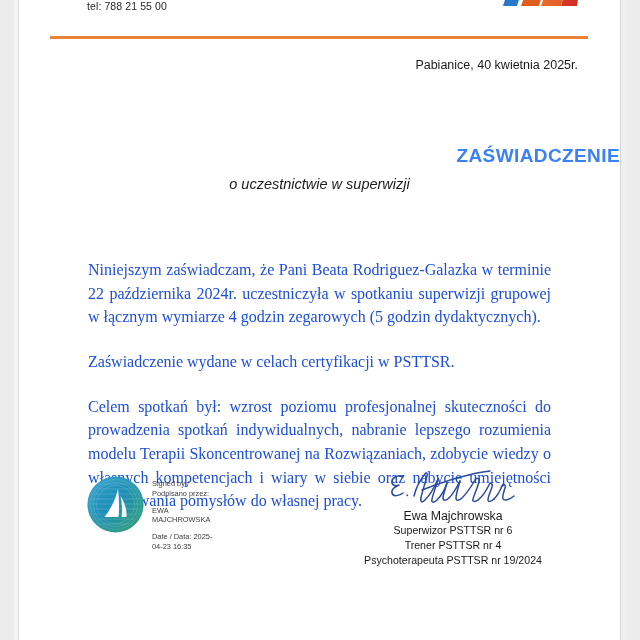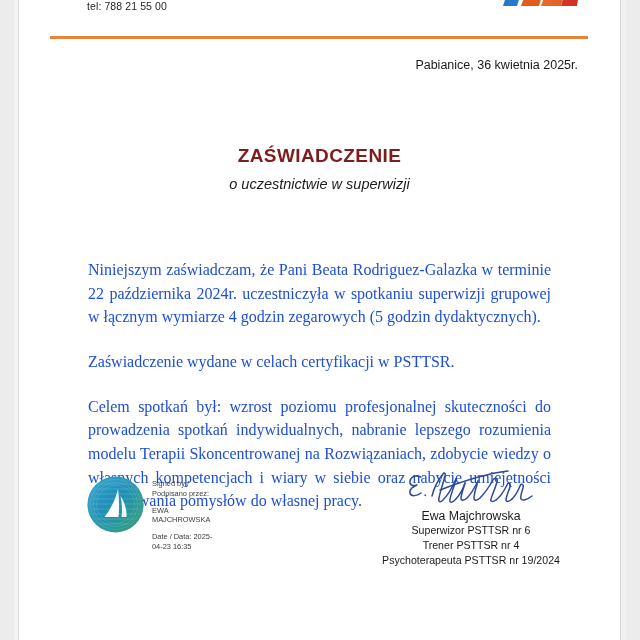--- a/index.html
+++ b/index.html
@@ -87,25 +87,25 @@
     font-size: 12.5px;
     color: #1b1b1b;
   }
 
   
   .doc-title {
     position: absolute;
     left: 0;
     right: 0;
     top: 207px;
-    text-align: center;
+    text-align: right;
     font-size: 19px;
     font-weight: bold;
     letter-spacing: 0.4px;
-    color: #7f1d1d;
+    color: #3b82f6;
   }
 
   .doc-subtitle {
     position: absolute;
     left: 0;
     right: 0;
     top: 238px;
     text-align: center;
     font-size: 14.5px;
     color: #1b1b1b;
@@ -162,21 +162,21 @@
     color: #3b3b3b;
     padding-top: 3px;
     white-space: nowrap;
   }
   .esig-text .blk { margin-bottom: 7px; }
   .esig-text .blk:last-child { margin-bottom: 0; }
 
   
   .hand-sig {
     position: absolute;
-    right: 24px;
+    right: 42px;
     top: 0;
     width: 250px;
     text-align: center;
   }
 
   .sig-svg {
     display: block;
     margin: 0 auto;
     width: 150px;
     height: 40px;
@@ -228,21 +228,21 @@
           <path d="M2 46 C10 20 22 2 34 -16 L46 -16 C34 4 22 26 16 46 Z" fill="url(#gBlue)"></path>
           <path d="M20 46 C30 18 42 -2 54 -18 L70 -18 C56 2 44 24 38 46 Z" fill="url(#gOr1)"></path>
           <path d="M40 46 C50 16 62 -4 76 -20 L86 -10 C74 6 64 26 60 46 Z" fill="url(#gOr2)"></path>
           <path d="M60 46 C66 22 76 2 88 -12 L92 0 C84 14 78 30 76 46 Z" fill="url(#gRed)"></path>
         </svg>
       </div>
 
       <div class="divider"></div>
     </div>
 
-    <div class="place-date">Pabianice, 36 kwietnia 2025r.</div>
+    <div class="place-date">Pabianice, 40 kwietnia 2025r.</div>
 
     <div class="doc-title">ZAŚWIADCZENIE</div>
 
     <div class="doc-subtitle">o uczestnictwie w superwizji</div>
 
     <div class="body-text">
       <p class="para">Niniejszym zaświadczam, że Pani Beata Rodriguez-Galazka w terminie 22 października 2024r. uczestniczyła w spotkaniu superwizji grupowej w łącznym wymiarze 4 godzin zegarowych (5 godzin dydaktycznych).</p>
       <p class="para">Zaświadczenie wydane w celach certyfikacji w PSTTSR.</p>
       <p class="para">Celem spotkań był: wzrost poziomu profesjonalnej skuteczności do prowadzenia spotkań indywidualnych, nabranie lepszego rozumienia modelu Terapii Skoncentrowanej na Rozwiązaniach, zdobycie wiedzy o własnych kompetencjach i wiary w siebie oraz nabycie umiejętności poszukiwania pomysłów do własnej pracy.</p>
     </div>

